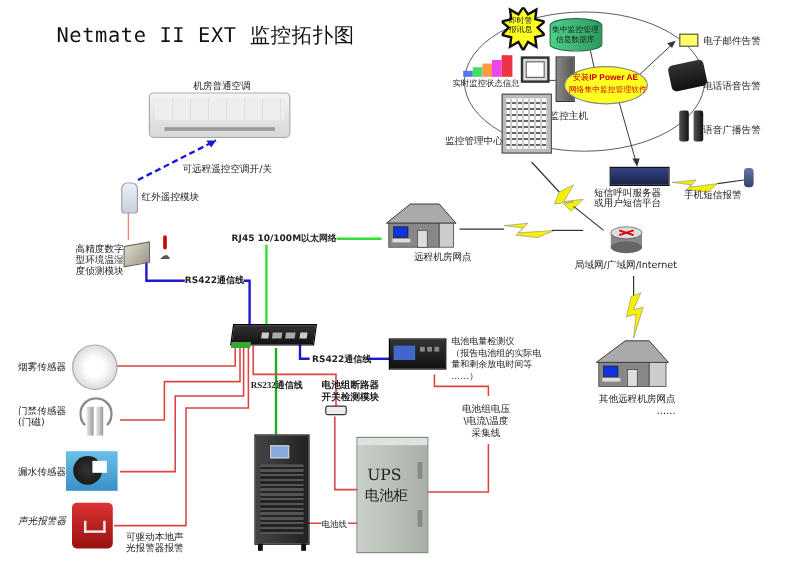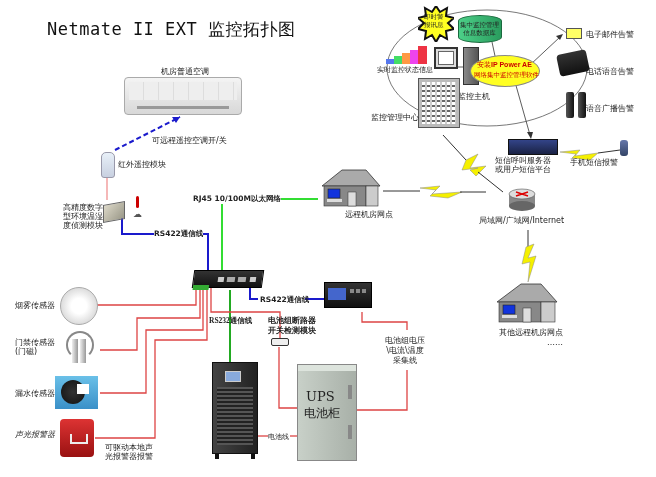--- a/index.html
+++ b/index.html
@@ -157,20 +157,24 @@
   <div class="lbl ml" style="left:268px;top:316px;line-height:10px;font-weight:bold;">电池组断路器
 开关检测模块</div>
   <div style="position:absolute;left:271px;top:338px;width:16px;height:6px;background:#eee;border:1px solid #333;border-radius:2px;"></div>
 
   <div style="position:absolute;left:324px;top:282px;width:46px;height:24px;background:linear-gradient(#333,#111);border:1px solid #000;">
     <div style="position:absolute;left:3px;top:5px;width:18px;height:12px;background:#4466cc;"></div>
     <div style="position:absolute;left:25px;top:6px;width:4px;height:4px;background:#888;"></div>
     <div style="position:absolute;left:31px;top:6px;width:4px;height:4px;background:#888;"></div>
     <div style="position:absolute;left:37px;top:6px;width:4px;height:4px;background:#888;"></div>
   </div>
+  <div class="lbl ml" style="left:376px;top:280px;line-height:9.5px;font-size:7.5px;">电池电量检测仪
+（报告电池组的实际电
+量和剩余放电时间等
+……）</div>
 
   <div class="lbl ml" style="left:385px;top:336px;line-height:10px;text-align:center;">电池组电压
 \电流\温度
 采集线</div>
 
   <div style="position:absolute;left:212px;top:362px;width:44px;height:90px;background:linear-gradient(90deg,#444,#222);border:1px solid #111;">
     <div style="position:absolute;left:12px;top:8px;width:14px;height:9px;background:#88aadd;border:1px solid #ccc;"></div>
     <div style="position:absolute;left:4px;top:24px;right:4px;bottom:8px;background:repeating-linear-gradient(#555 0 2px,#222 2px 4px);"></div>
     <div style="position:absolute;left:2px;bottom:-6px;width:4px;height:6px;background:#111;"></div>
     <div style="position:absolute;right:2px;bottom:-6px;width:4px;height:6px;background:#111;"></div>

